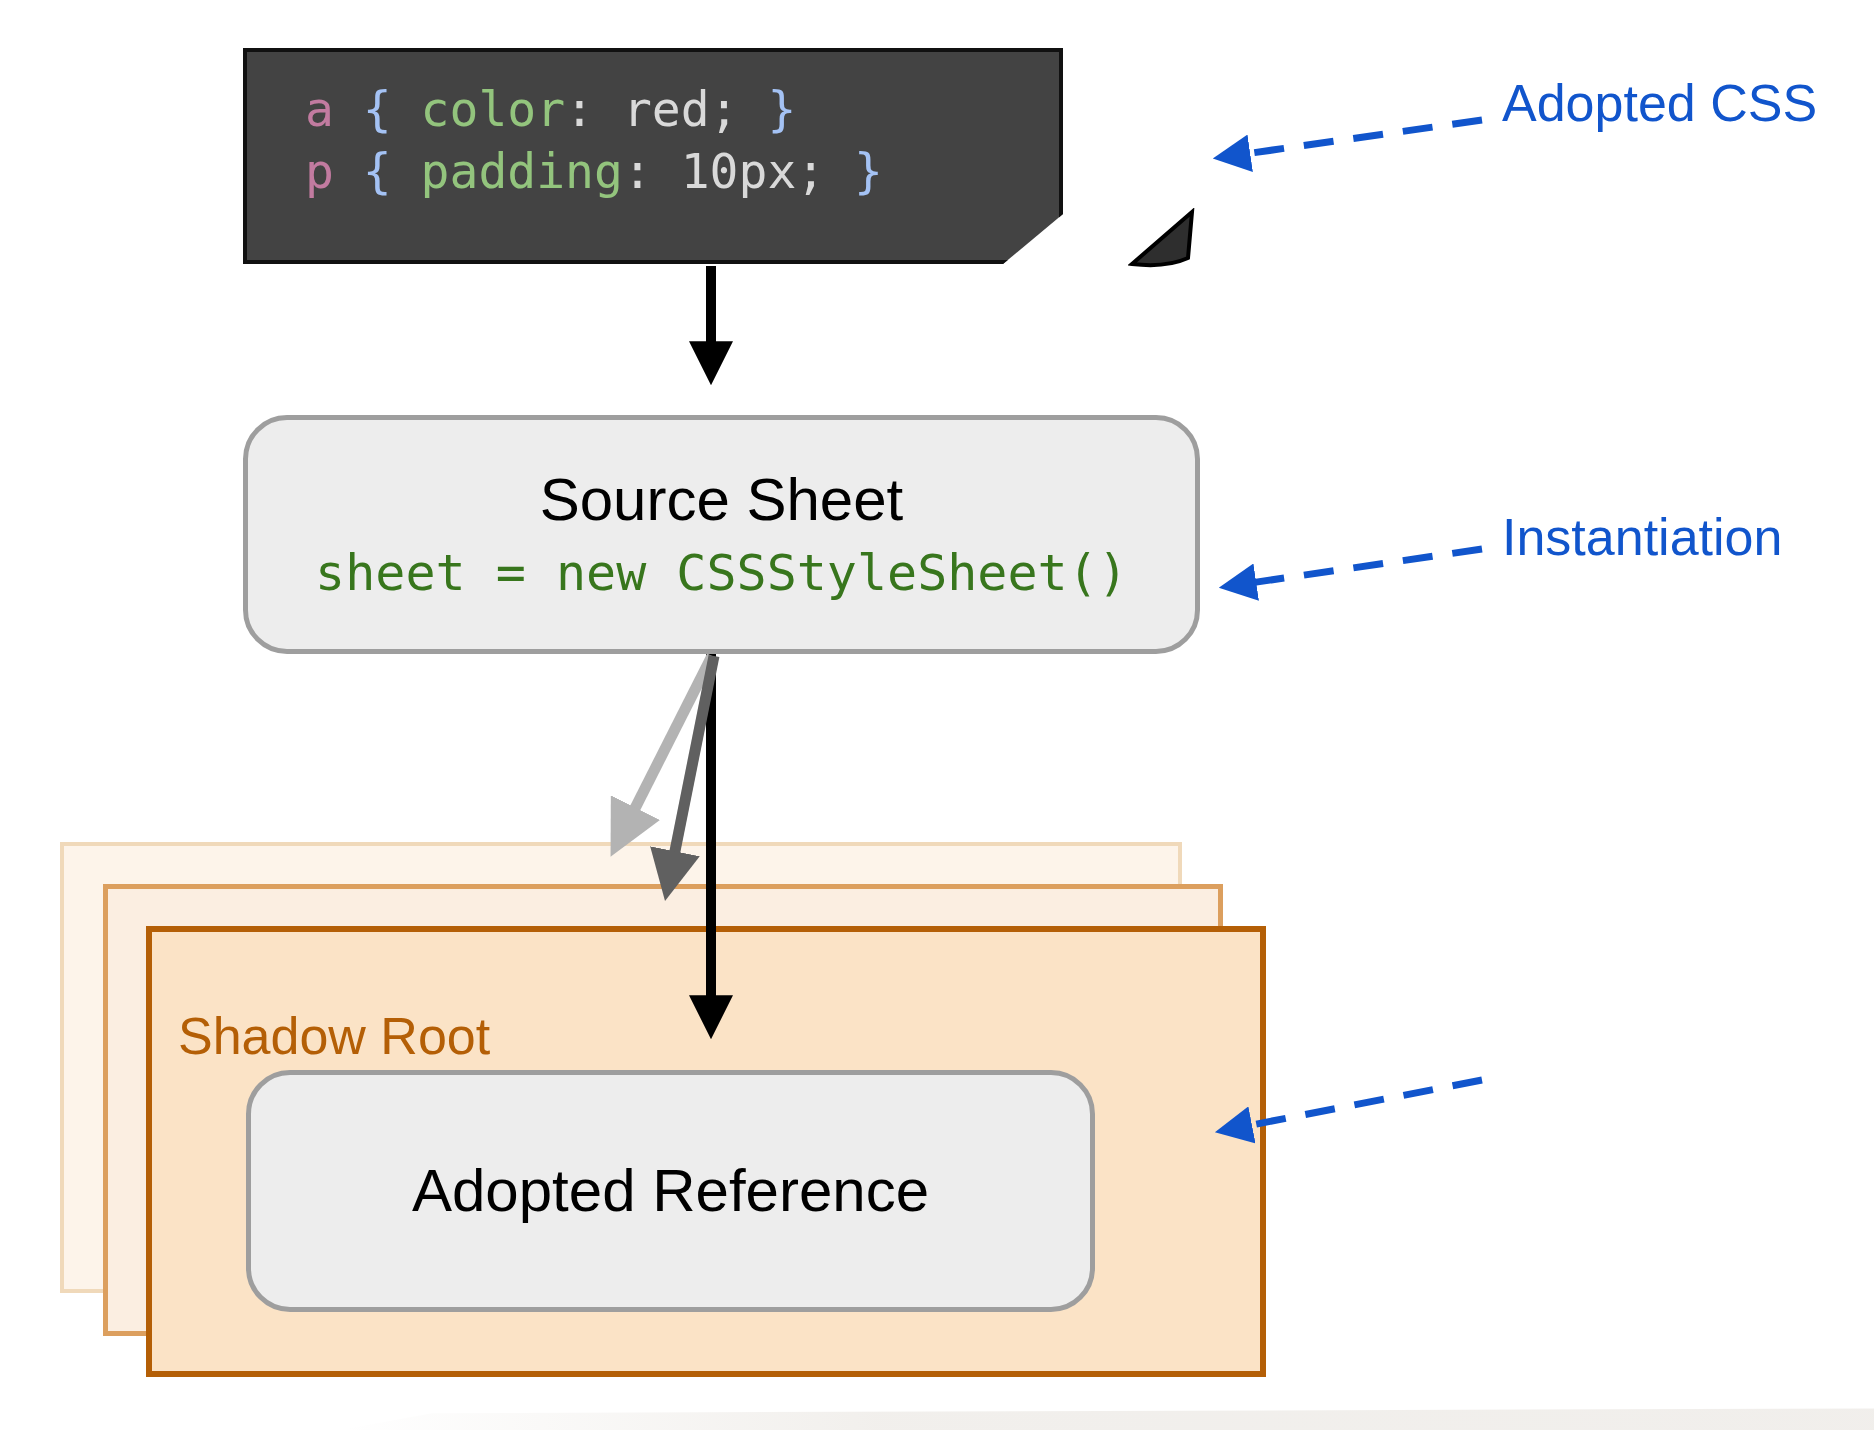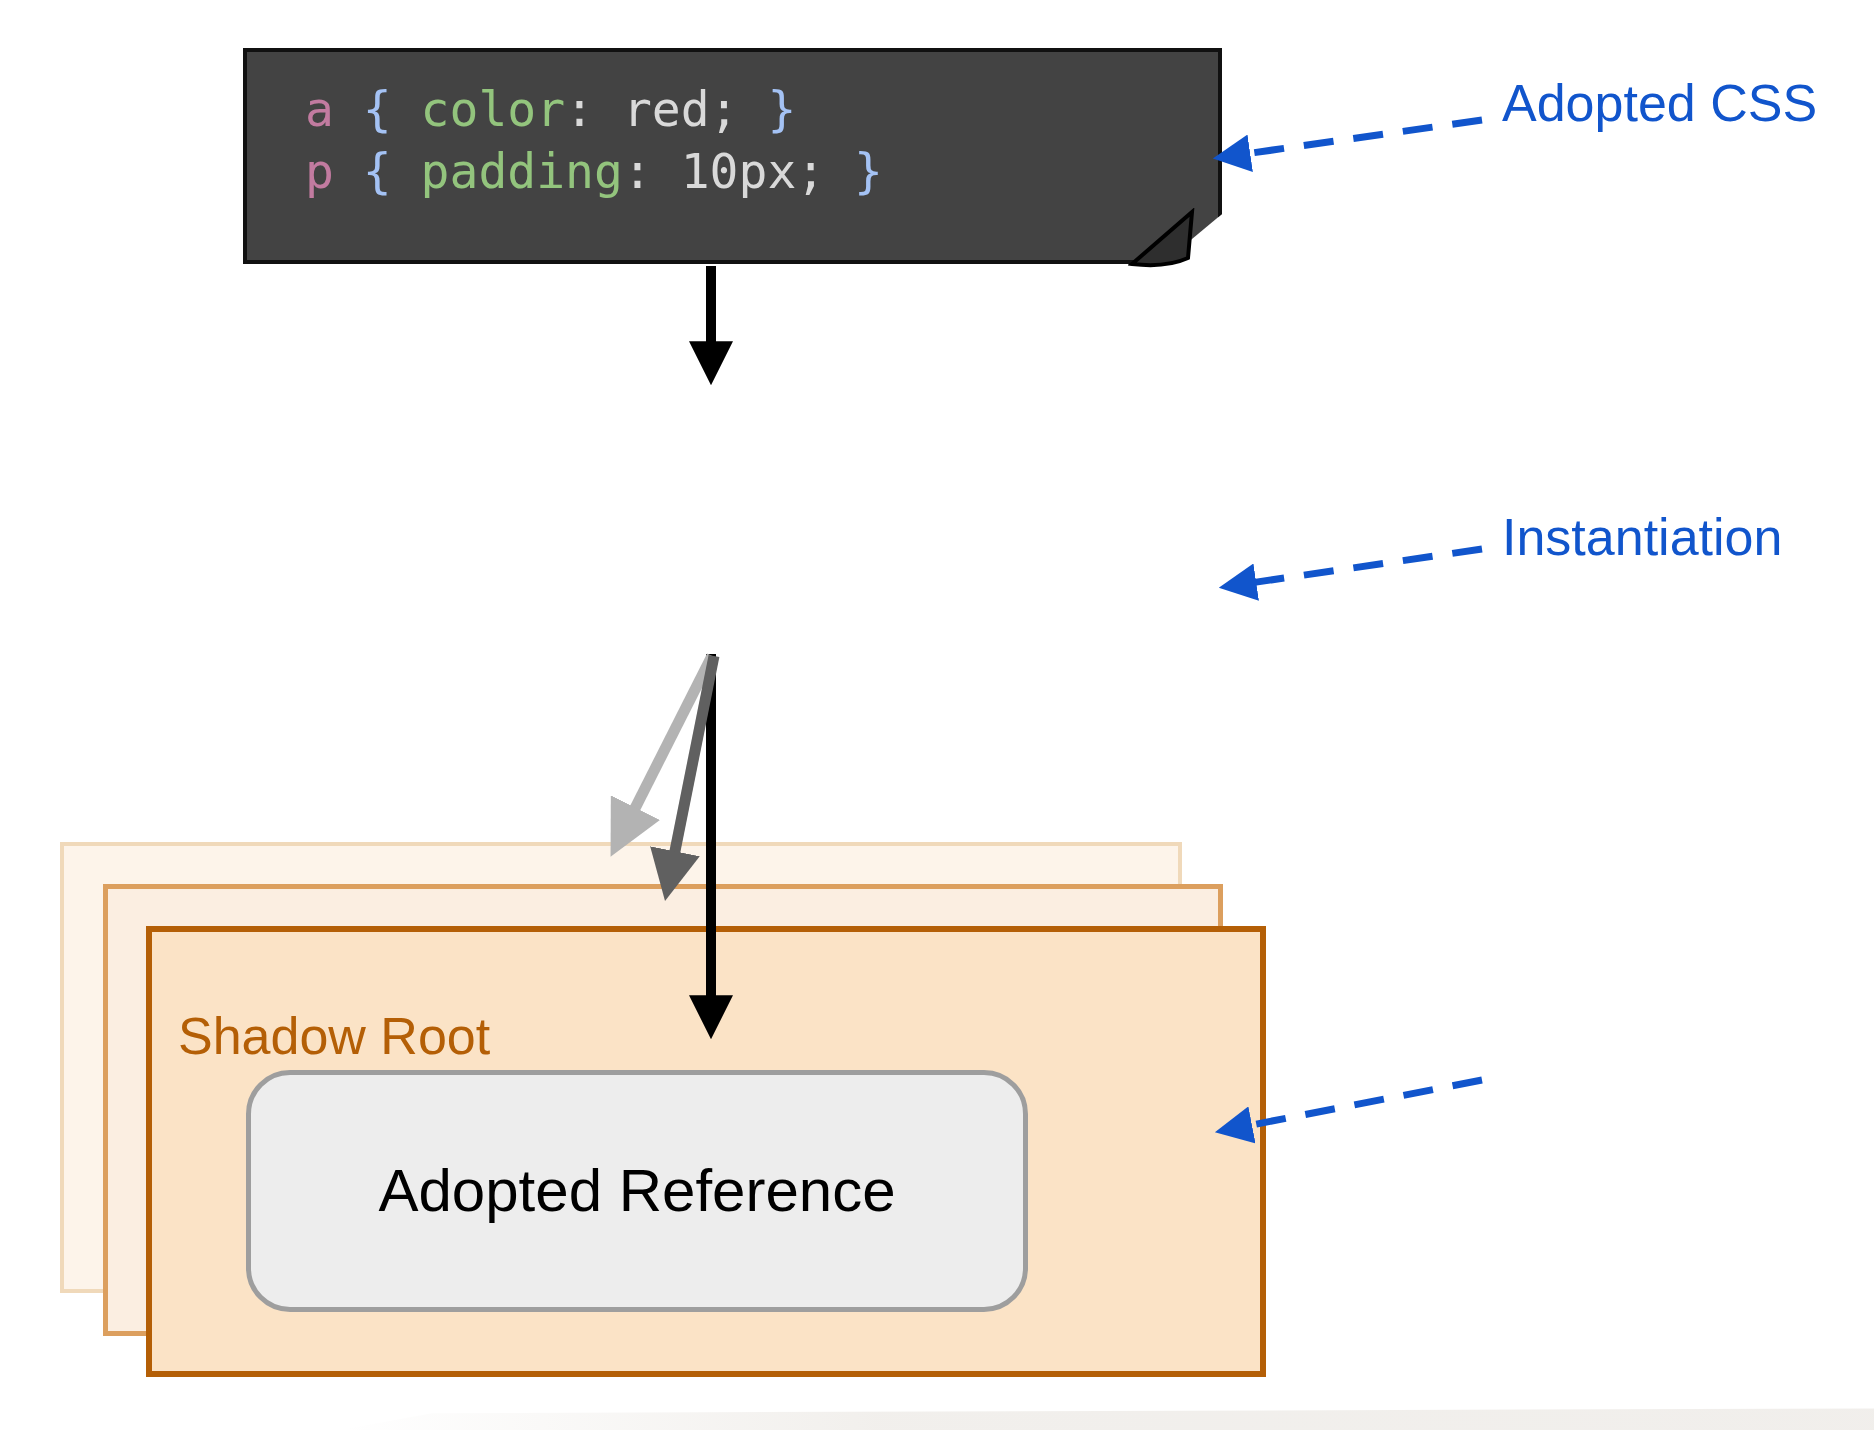--- a/index.html
+++ b/index.html
@@ -2,21 +2,21 @@
 <html><head>
 <meta charset="utf-8">
 <style>
   html,body{margin:0;padding:0;background:#ffffff;}
   .canvas{
     position:relative;width:1874px;height:1430px;background:#ffffff;overflow:hidden;
     font-family:"Liberation Sans",sans-serif;
   }
   
   .code-box{
-    position:absolute;left:243px;top:48px;width:979px;height:216px;
+    position:absolute;left:243px;top:48px;width:820px;height:216px;
     background:#434343;border:4px solid #111111;box-sizing:border-box;
     clip-path:polygon(0 0,100% 0,100% calc(100% - 50px),calc(100% - 60px) 100%,0 100%);
     padding:26px 0 0 58px;
   }
   .code-line{
     font-family:"DejaVu Sans Mono","Liberation Mono",monospace;
     font-size:48px;line-height:62px;white-space:pre;
   }
   .tok-selector{color:#c27ba0;}
   .tok-brace{color:#a4c2f4;}
@@ -28,21 +28,21 @@
     position:absolute;background:#ededed;border:5px solid #9e9e9e;border-radius:44px;
     box-sizing:border-box;display:flex;flex-direction:column;align-items:center;justify-content:center;
     gap:10px;
   }
   .gray-box .box-title{font-size:60px;color:#000000;line-height:1.1;}
   .gray-box .box-code{
     font-family:"DejaVu Sans Mono","Liberation Mono",monospace;
     font-size:50px;color:#38761d;line-height:1.2;white-space:pre;
   }
   #source-sheet{left:243px;top:415px;width:957px;height:239px;}
-  #adopted-ref{left:246px;top:1070px;width:782px;height:242px;}
+  #adopted-ref{left:246px;top:1070px;width:849px;height:242px;}
   
   .sr-box{position:absolute;box-sizing:border-box;}
   #sr-back{left:60px;top:842px;width:1122px;height:451px;background:#fdf4ea;border:4px solid #f0d9ba;}
   #sr-mid{left:103px;top:884px;width:1120px;height:452px;background:#fbeee1;border:5px solid #dc9f5e;}
   #sr-front{left:146px;top:926px;width:1120px;height:451px;background:#fbe3c6;border:6px solid #b45f06;}
   .sr-label{position:absolute;left:178px;top:986px;font-size:52px;color:#b45f06;margin-top:20px;}
   
   .anno{position:absolute;left:1502px;font-size:52px;color:#1155cc;white-space:nowrap;}
   #anno-authored{top:73px;}
   #anno-instantiation{top:507px;}
@@ -69,20 +69,24 @@
 
   <div class="code-box">
     <div class="code-line"><span class="tok-selector">a</span><span class="tok-brace"> { </span><span class="tok-property">color</span><span class="tok-value">: red; </span><span class="tok-brace">}</span></div>
     <div class="code-line"><span class="tok-selector">p</span><span class="tok-brace"> { </span><span class="tok-property">padding</span><span class="tok-value">: 10px; </span><span class="tok-brace">}</span></div>
   </div>
 
   <svg class="fold" viewBox="0 0 70 60">
     <path d="M4 56 L64 4 L60 50 Q38 60 4 56 Z" fill="#2e2e2e" stroke="#000000" stroke-width="4"></path>
   </svg>
 
+  <div class="gray-box" id="source-sheet">
+    <div class="box-title">Source Sheet</div>
+    <div class="box-code">sheet = new CSSStyleSheet()</div>
+  </div>
 
   <div class="gray-box" id="adopted-ref">
     <div class="box-title">Adopted Reference</div>
   </div>
 
   <div class="anno" id="anno-authored">Adopted CSS</div>
   <div class="anno" id="anno-instantiation">Instantiation</div>
 
   <svg class="arrows" viewBox="0 0 1874 1430">
     <defs>

